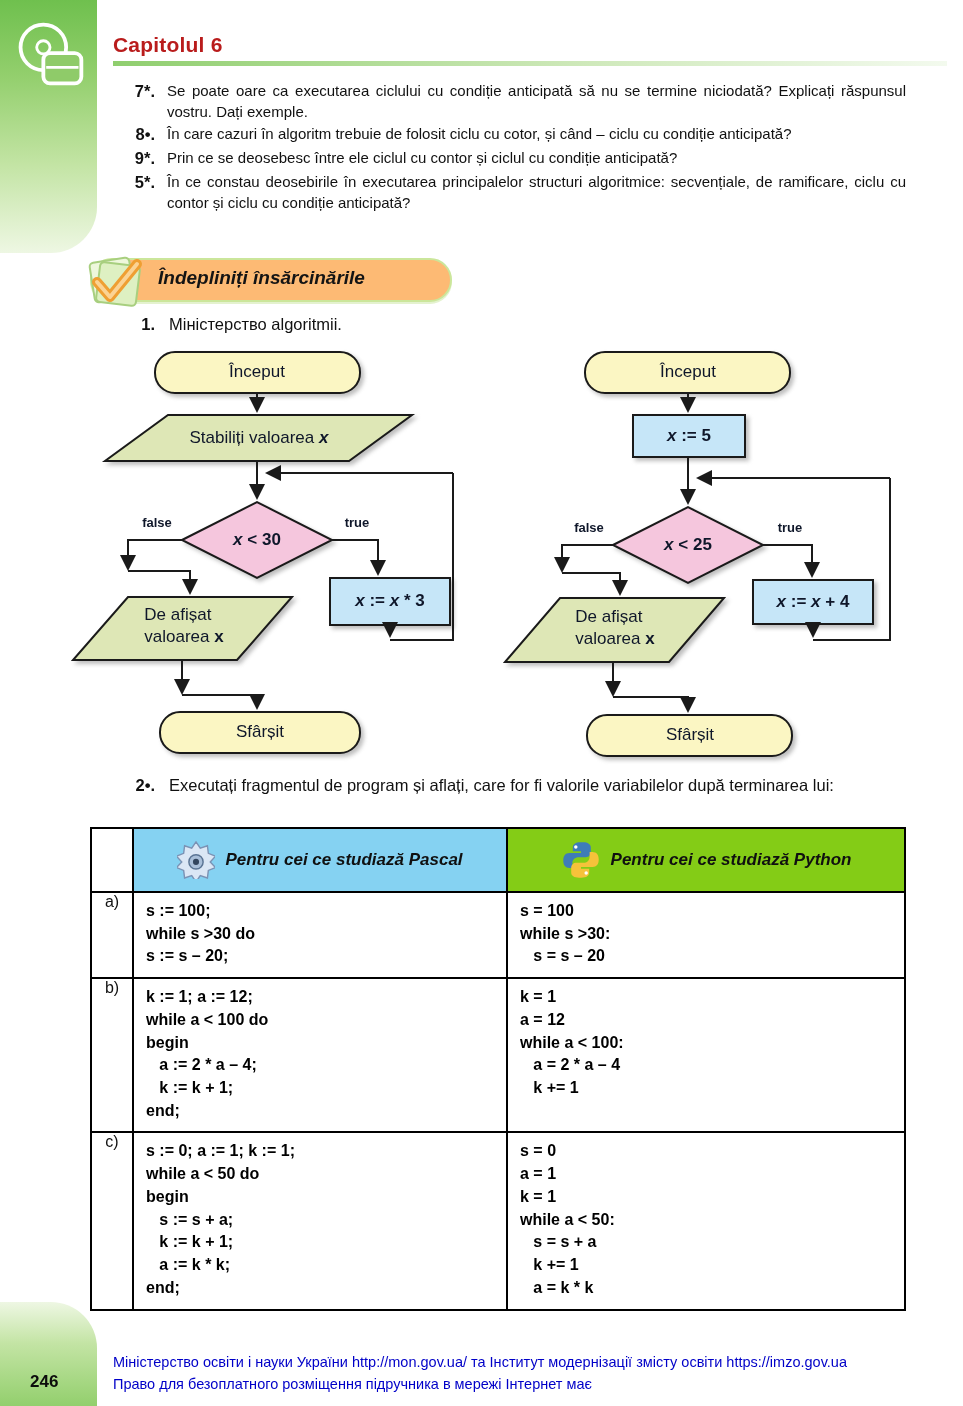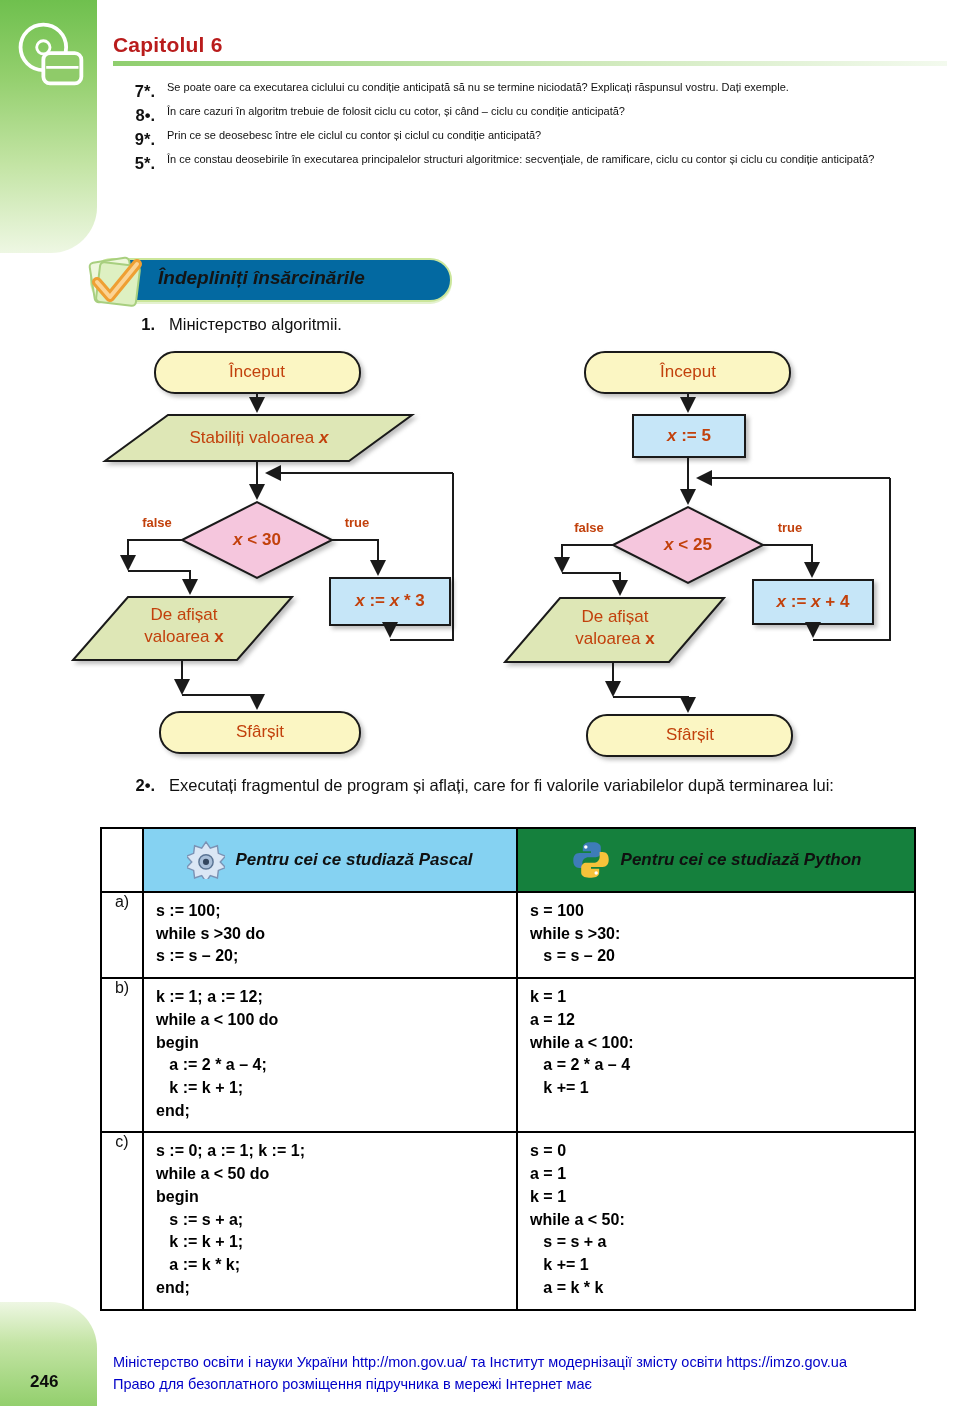--- a/index.html
+++ b/index.html
@@ -21,63 +21,63 @@
     letter-spacing:.2px;
   }
   .chapter-rule{
     position:absolute;left:113px;top:61px;width:834px;height:5px;
     background:linear-gradient(90deg,#8fce6e 0%,#cde8b8 55%,#f3faee 100%);
   }
   
   .questions{position:absolute;left:100px;top:80px;width:806px;}
   .q{display:flex;margin-bottom:1px;}
   .q-num{width:55px;min-width:55px;text-align:right;padding-right:12px;font-weight:bold;font-size:16.5px;line-height:1.4;}
-  .q-text{flex:1;font-size:11px;line-height:1.4;text-align:justify;}
+  .q-text{flex:1;font-size:15px;line-height:1.4;text-align:justify;}
   
   .banner{
     position:absolute;left:90px;top:258px;width:358px;height:40px;
-    border:2.5px solid #cbe69b;border-radius:24px;background:#0369a1;
+    border:2.5px solid #cbe69b;border-radius:24px;background:#fdba74;
     box-shadow:0 2px 0 #e4f2cf;
   }
   .banner-title{
     position:absolute;left:66px;top:7px;font-size:19px;font-weight:bold;font-style:italic;color:#141414;
     white-space:nowrap;
   }
   .banner-icon{position:absolute;left:-8px;top:-8px;}
   
   .task{position:absolute;left:100px;width:806px;display:flex;}
   .task-num{width:55px;min-width:55px;text-align:right;padding-right:14px;font-weight:bold;font-size:16.5px;line-height:1.4;}
   .task-text{flex:1;font-size:16.5px;line-height:1.4;text-align:justify;}
   #task1{top:313px;}
   #task2{top:774px;}
   
   .flow-svg{position:absolute;left:60px;top:345px;}
   .shape{stroke:#1a1a1a;stroke-width:2;}
   .shadow{filter:drop-shadow(3px 3px 2px rgba(110,110,110,.45));}
   .wire{stroke:#1a1a1a;stroke-width:2;fill:none;}
   .flow-label{
     position:absolute;transform:translateX(-50%);white-space:nowrap;
-    font-size:17px;color:#c2410c;text-align:center;line-height:22px;
+    font-size:17px;color:#0f172a;text-align:left;line-height:22px;
   }
   .flow-label .var{font-style:italic;font-weight:bold;}
   .flow-label .varb{font-weight:bold;}
   .fl-bold{font-weight:bold;}
   .fl-branch{font-size:13px;font-weight:bold;}
   
   .codes-table{
     position:absolute;left:90px;top:827px;width:816px;
-    border:2px solid #000;border-collapse:collapse;table-layout:fixed;margin-left:10px;
+    border:2px solid #000;border-collapse:collapse;table-layout:fixed;
   }
   .codes-table td,.codes-table th{border:2px solid #000;vertical-align:top;padding:0;}
   .col-lbl{width:40px;}
   .col-pas{width:372px;}
   .th-cell{height:62px;}
   .hdr-inner{display:flex;align-items:center;justify-content:center;gap:10px;height:100%;}
   .hdr-pascal{background:#85d2f2;}
-  .hdr-python{background:#15803d;}
+  .hdr-python{background:#84cc16;}
   .hdr-label{font-size:17px;font-weight:bold;font-style:italic;color:#101010;}
   .row-label{font-size:16px;text-align:center;padding-top:7px;}
   .code{
     font-size:16px;font-weight:bold;line-height:1.42;white-space:pre-wrap;
     padding:7px 12px 9px 12px;color:#000000;
   }
   .row-a td{height:73px;}
   .row-b td{height:138px;}
   .row-c td{height:176px;}
   

